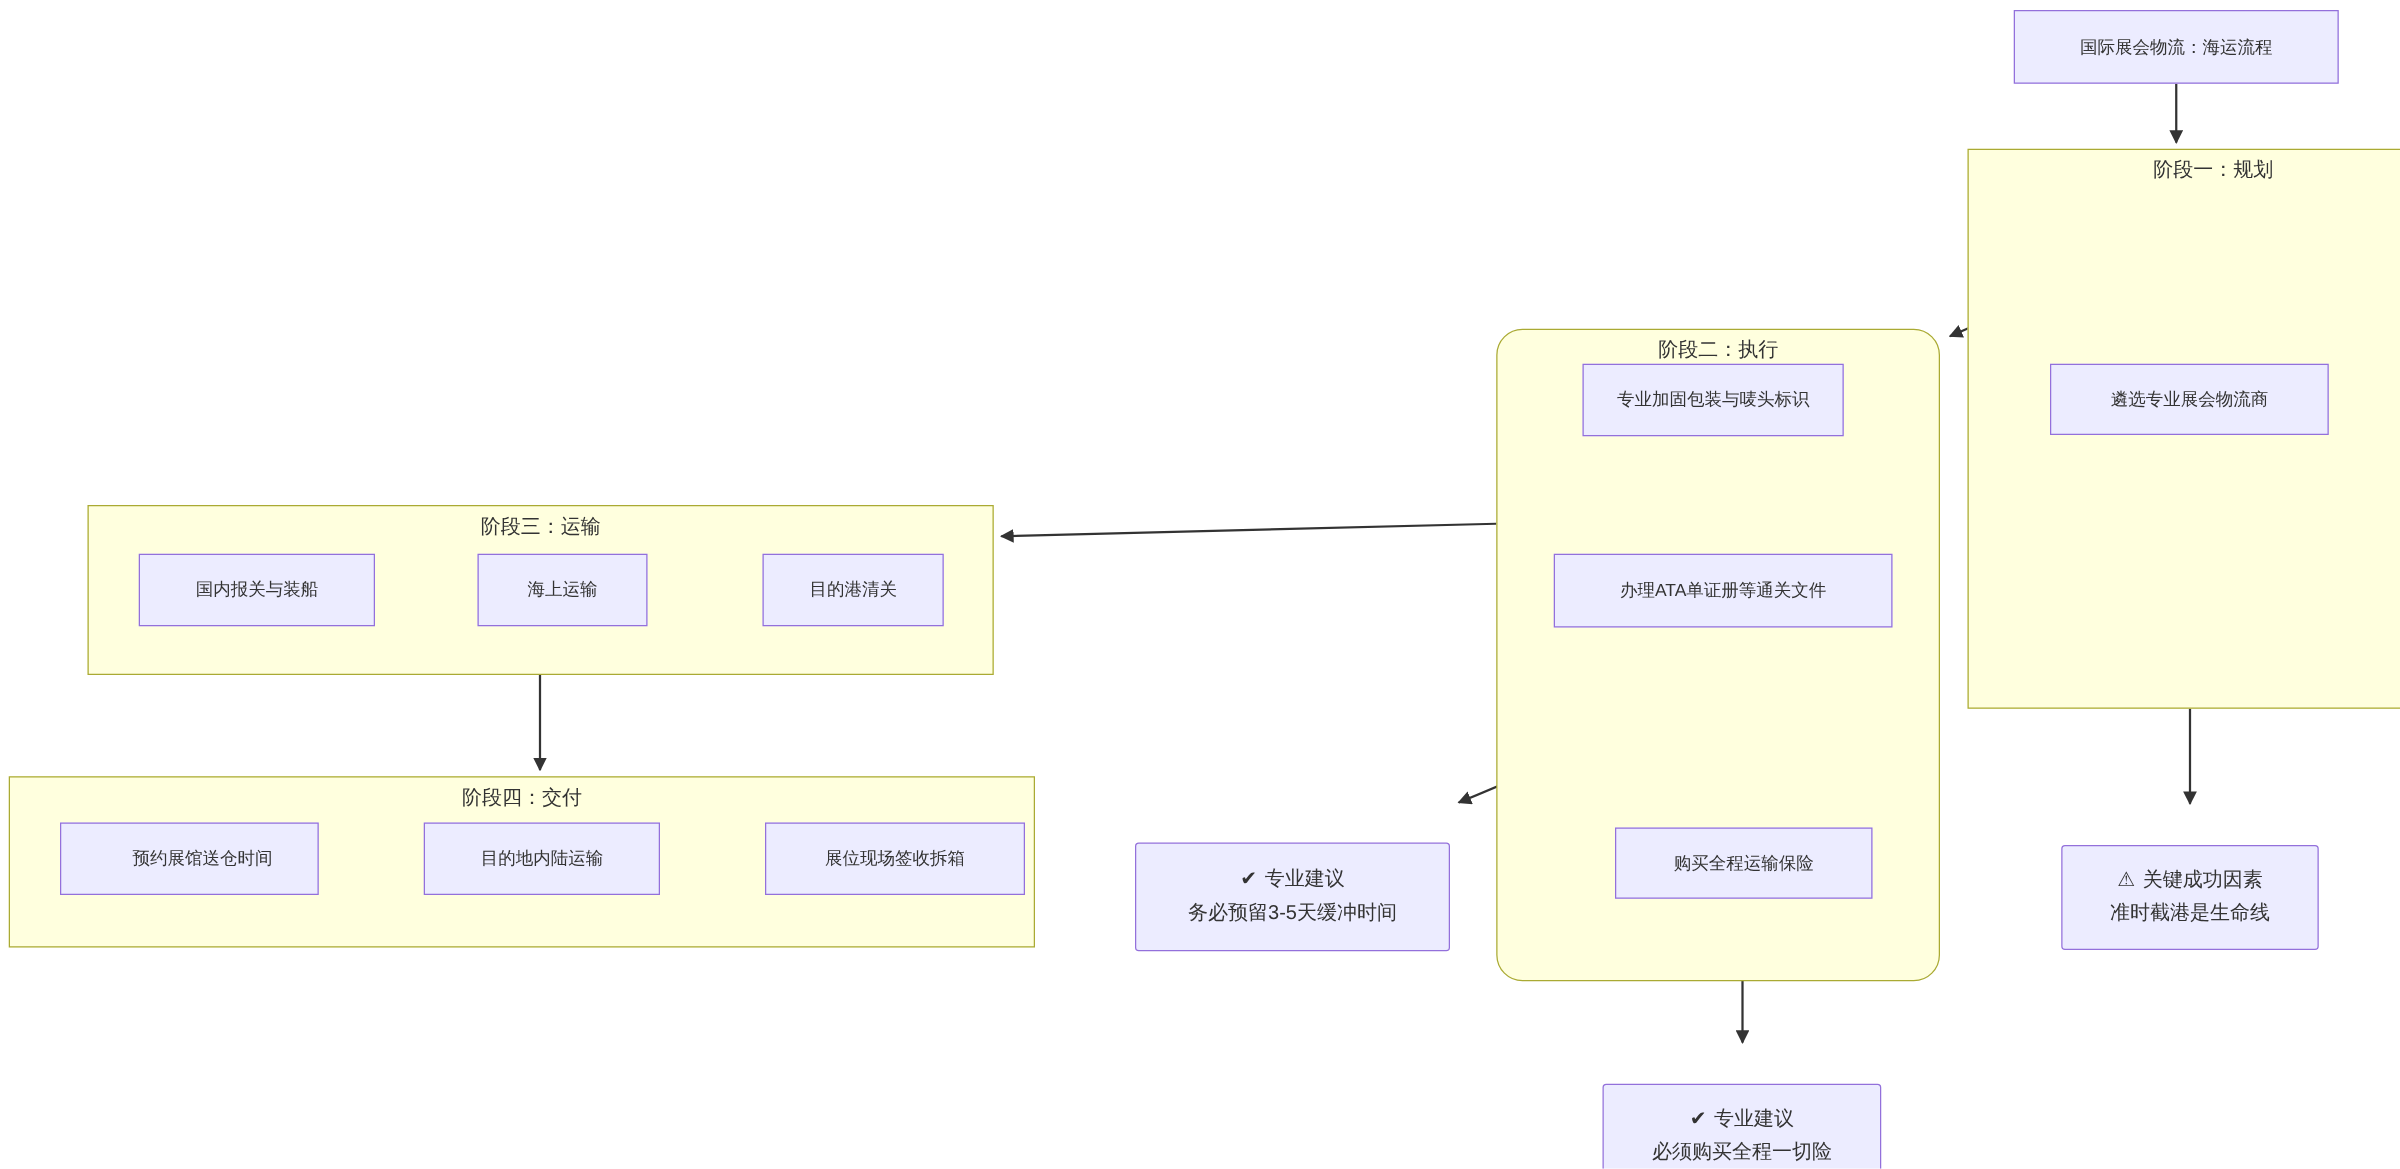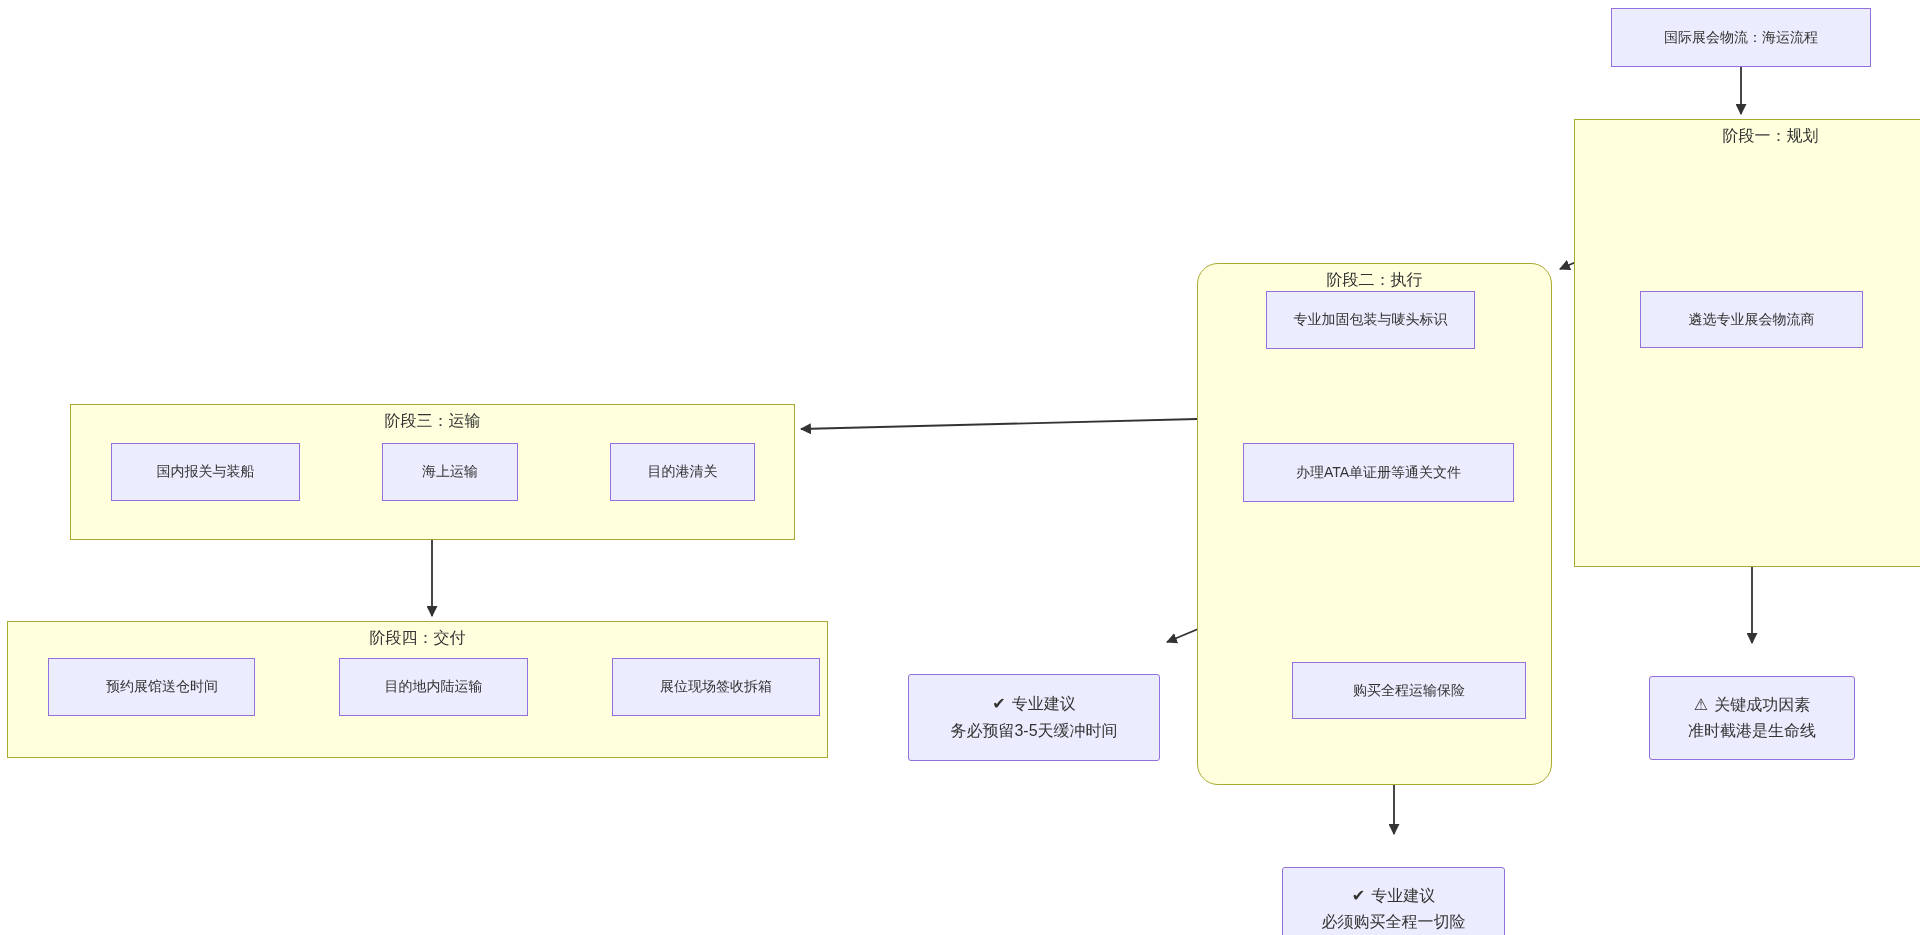--- a/index.html
+++ b/index.html
@@ -71,21 +71,21 @@
   <div class="cluster" style="left:7px; top:621px; width:821px; height:137px;">
     <div class="cluster-title">阶段四：交付</div>
   </div>
 
   <div class="node" style="left:1611px; top:8px; width:260px; height:59px;">国际展会物流：海运流程</div>
 
   <div class="node" style="left:1640px; top:291px; width:223px; height:57px;">遴选专业展会物流商</div>
 
   <div class="node" style="left:1238px; top:291px; width:209px; height:58px;margin-left:28px;">专业加固包装与唛头标识</div>
   <div class="node" style="left:1243px; top:443px; width:271px; height:59px;">办理ATA单证册等通关文件</div>
-  <div class="node" style="left:1292px; top:662px; width:234px; height:57px;">购买全程运输保险</div>
+  <div class="node" style="left:1292px; top:662px; width:206px; height:57px;">购买全程运输保险</div>
 
   <div class="node" style="left:111px; top:443px; width:189px; height:58px;">国内报关与装船</div>
   <div class="node" style="left:382px; top:443px; width:136px; height:58px;">海上运输</div>
   <div class="node" style="left:610px; top:443px; width:145px; height:58px;">目的港清关</div>
 
   <div class="node" style="left:48px; top:658px; width:207px; height:58px;padding-left:21px;">预约展馆送仓时间</div>
   <div class="node" style="left:339px; top:658px; width:189px; height:58px;">目的地内陆运输</div>
   <div class="node" style="left:612px; top:658px; width:208px; height:58px;">展位现场签收拆箱</div>
 
   <div class="note" style="left:908px; top:646px; width:252px; height:87px;">

